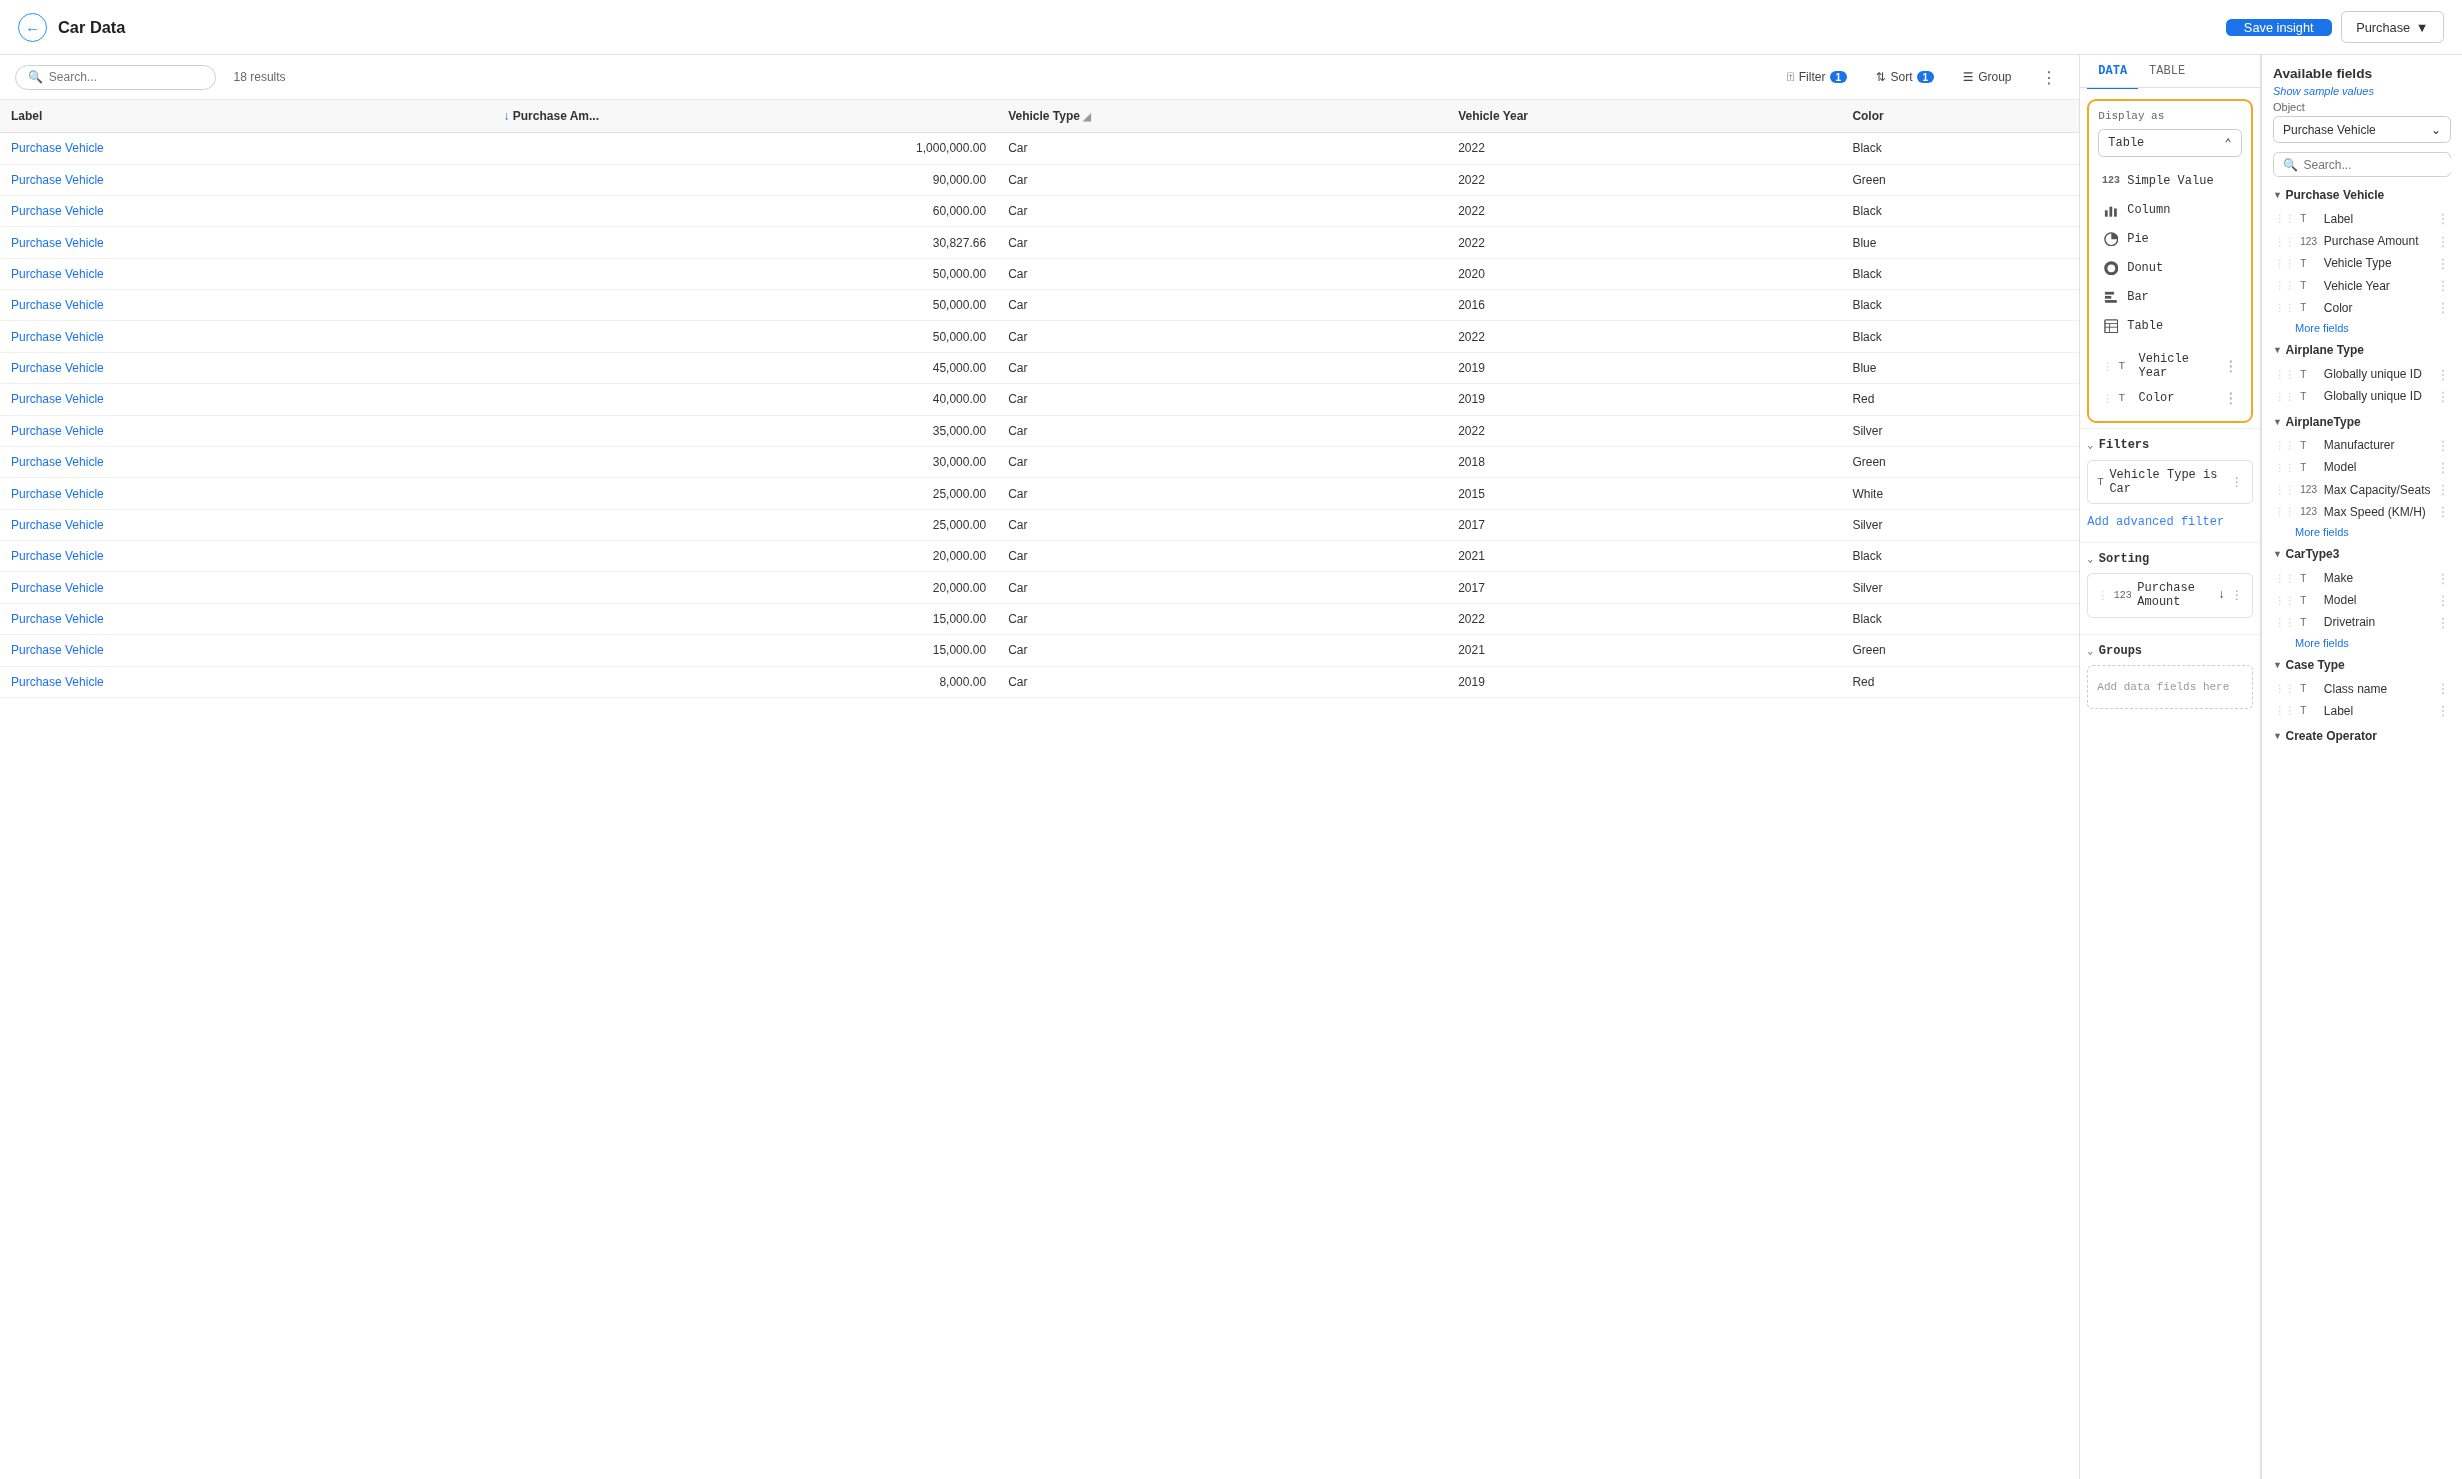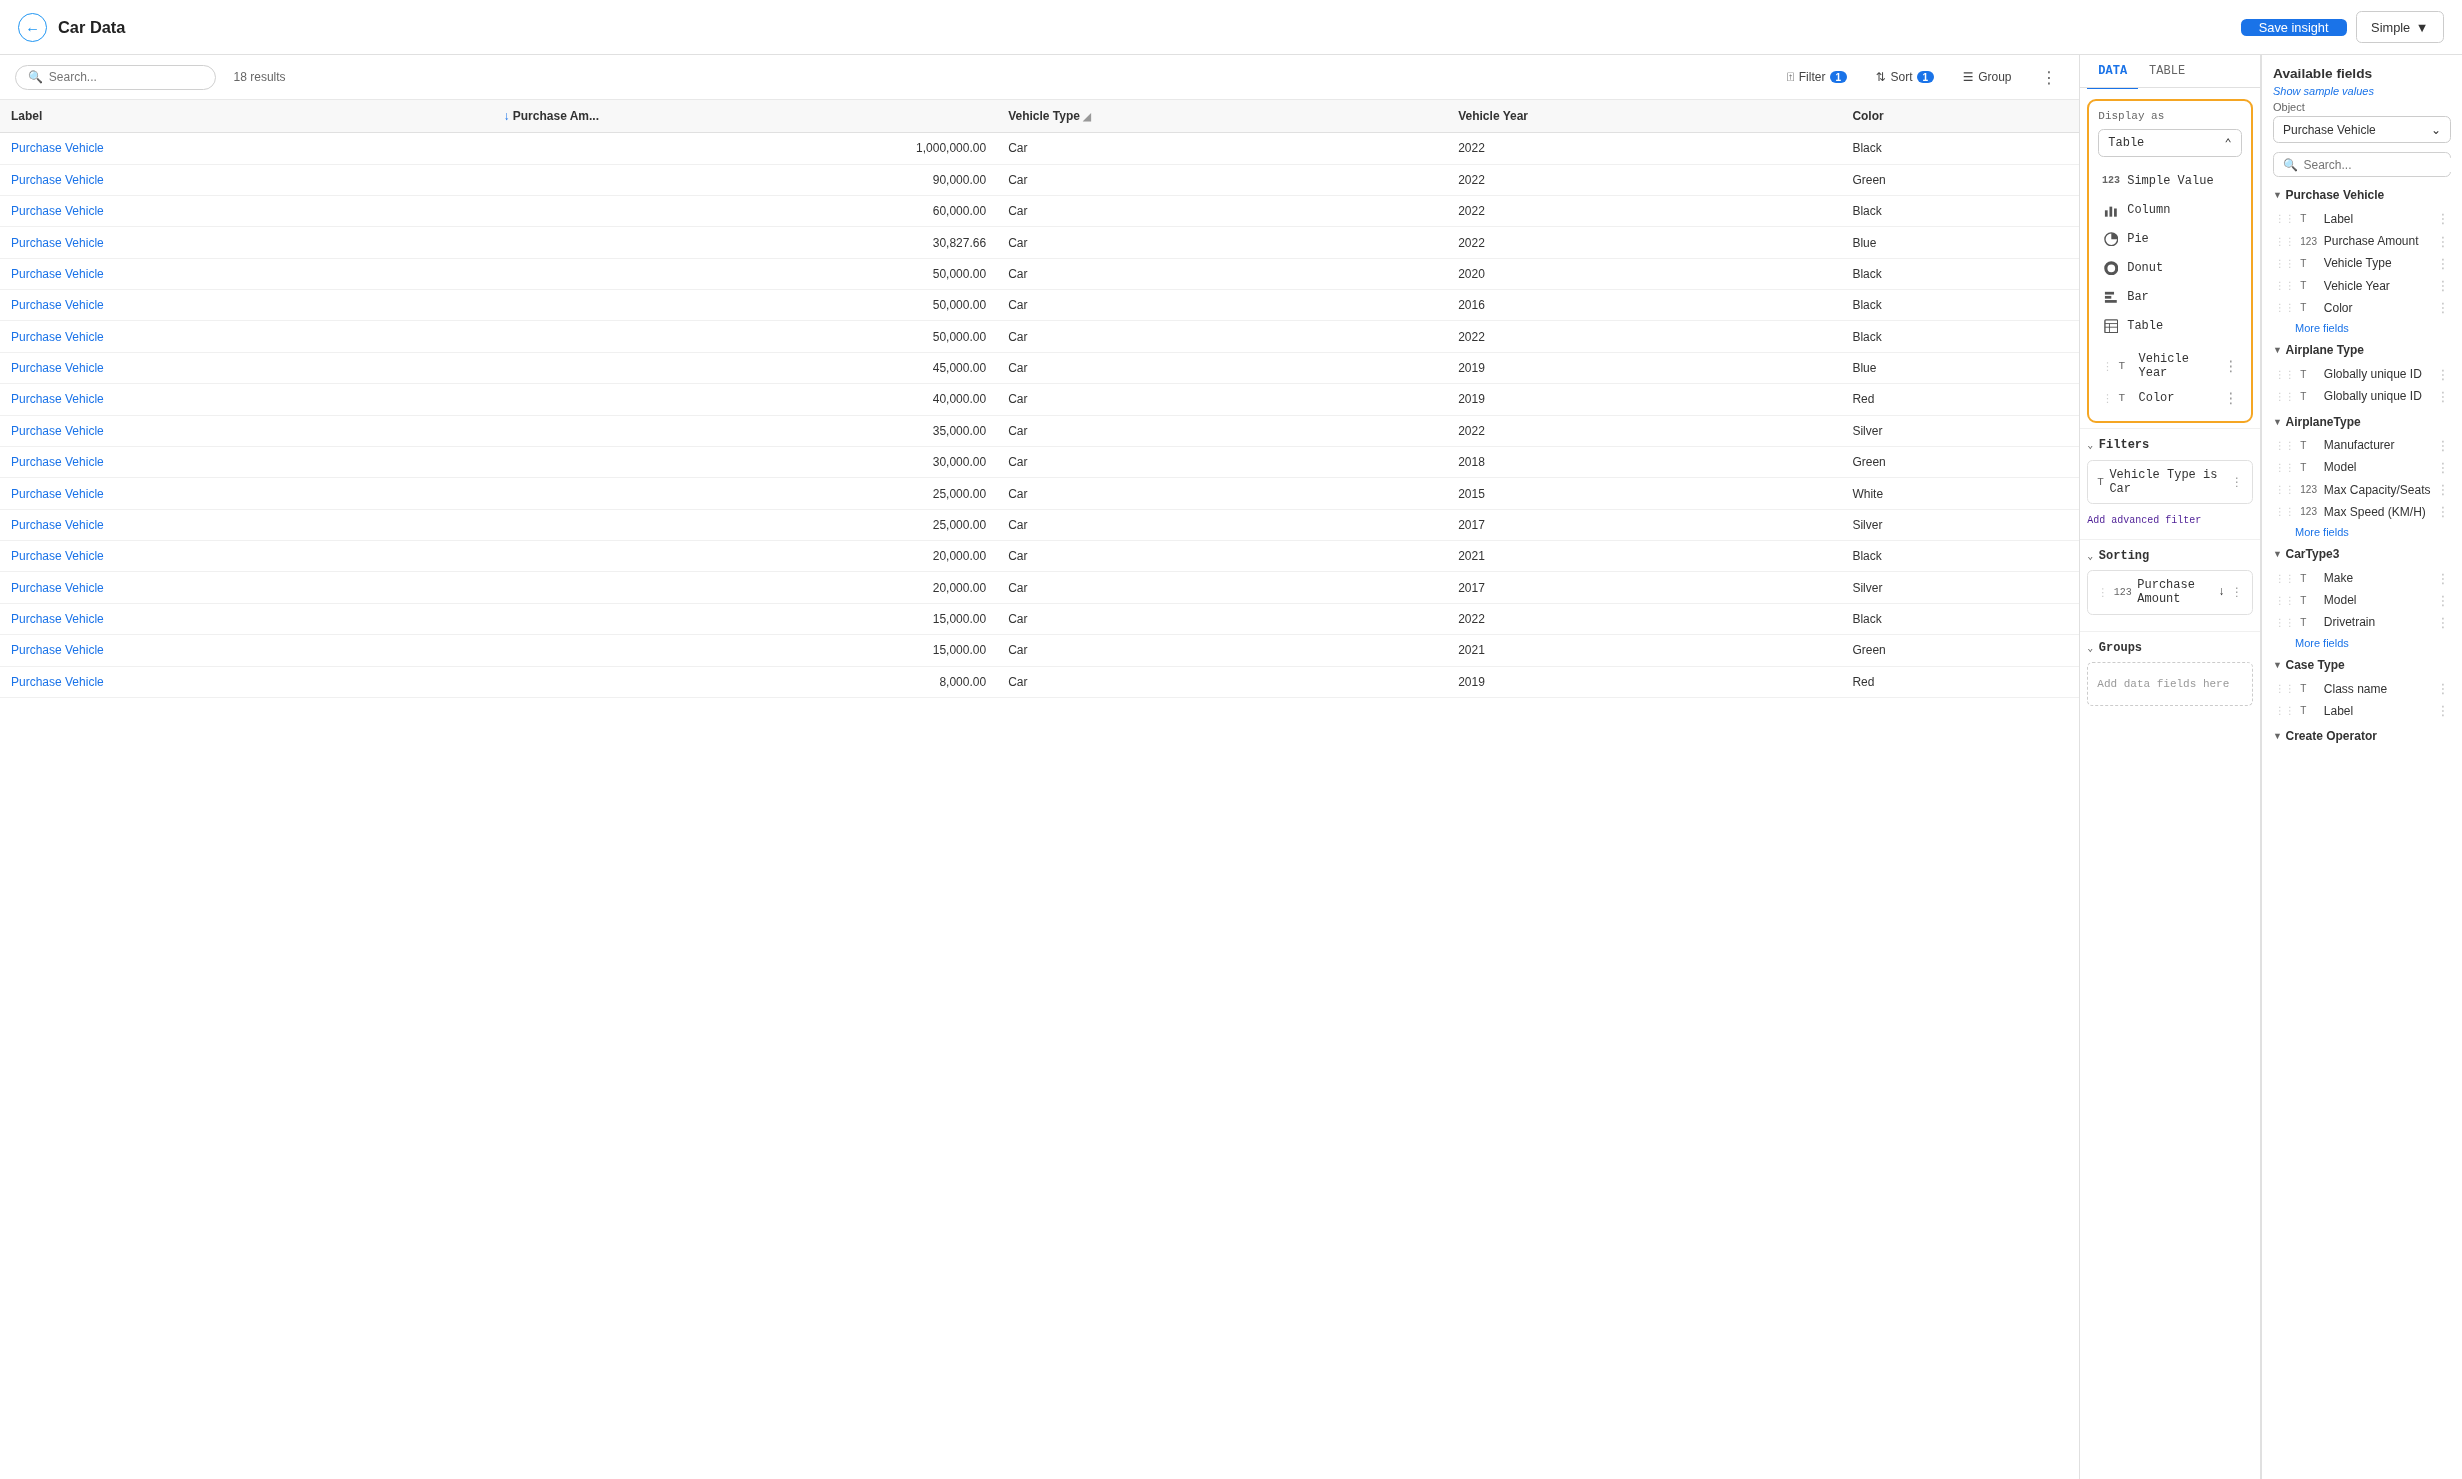--- a/index.html
+++ b/index.html
@@ -119,21 +119,21 @@
     .section-chevron { font-size: 10px; color: #666; }
 
     
     .filter-item {
       display: flex; align-items: center; gap: 5.5px;
       border: 0.9px solid #e0e0e0; border-radius: 5.5px; padding: 7.3px 9px;
       font-size: 12px; margin-bottom: 7.3px;
     }
     .filter-more { color: #999; cursor: pointer; margin-left: auto; }
     .add-filter-btn {
-      color: #4c1d95; font-size: 10px; cursor: pointer; padding: 3.6px 0;
+      color: #3b82f6; font-size: 12px; cursor: pointer; padding: 3.6px 0;
     }
 
     
     .sort-item {
       display: flex; align-items: center; gap: 5.5px;
       border: 0.9px solid #e0e0e0; border-radius: 5.5px; padding: 7.3px 9px;
       font-size: 12px; margin-bottom: 7.3px;
     }
 
     
@@ -184,21 +184,21 @@
 <div class="topbar">
   <div class="topbar-left">
     <button class="back-btn">
       <span>←</span>
     </button>
     <span class="page-title">Car Data</span>
   </div>
   <div class="topbar-right">
     <button class="btn-save">Save insight</button>
     <button class="btn-actions">
-      <span>Simple</span>
+      <span>Purchase</span>
       <span>▼</span>
     </button>
   </div>
 </div>
 
 <div class="main-layout">
 
   <div class="data-area">
 
     <div class="toolbar-row">

